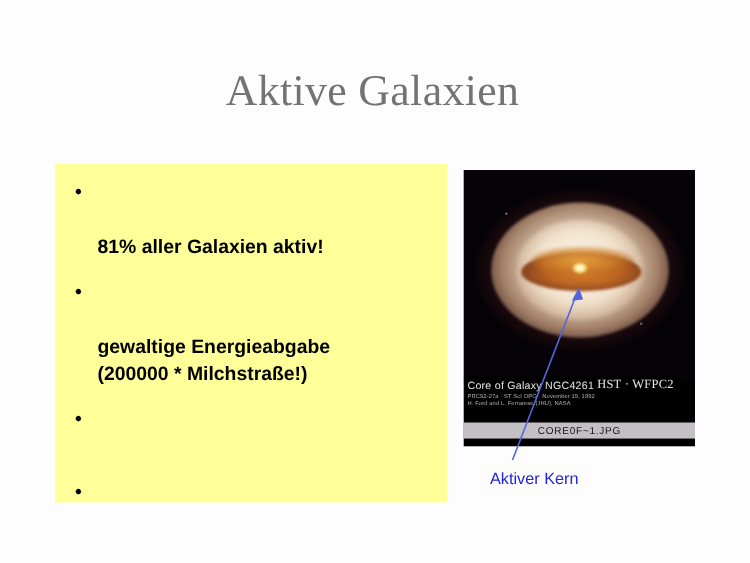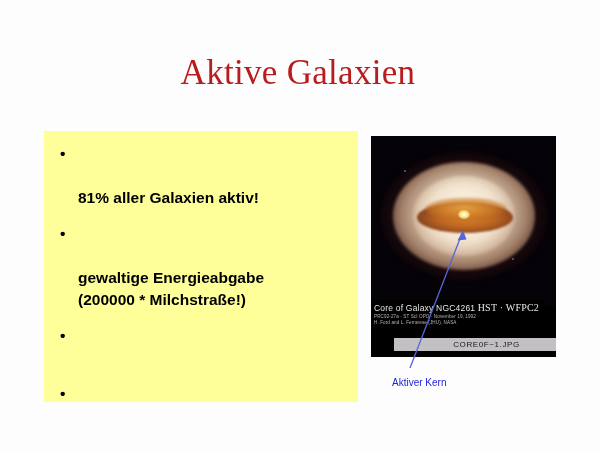--- a/index.html
+++ b/index.html
@@ -28,21 +28,21 @@
   
   #slide-title {
     position: absolute;
     left: 0;
     top: 52px;
     width: 596px;
     text-align: center;
     font-family: "Liberation Serif", "DejaVu Serif", serif;
     font-size: 35px;
     line-height: 42px;
-    color: #b91c1c;
+    color: #737373;
     letter-spacing: 0.3px;
     white-space: nowrap;
   }
 
   
   #bullet-panel {
     position: absolute;
     left: 44px;
     top: 131px;
     width: 314px;
@@ -232,21 +232,20 @@
     top: 202px;
     width: 185px;
     height: 13px;
     background: #c3c0c4;
     color: #17171a;
     font-size: 8px;
     line-height: 13px;
     text-align: center;
     letter-spacing: 0.6px;
     white-space: nowrap;
-    margin-left: 23px;
   }
   .panel-bottom-black {
     position: absolute;
     left: 0;
     top: 215px;
     width: 185px;
     height: 6px;
     background: #000000;
   }
 
@@ -256,21 +255,21 @@
     left: 395px;
     top: 220px;
     width: 85px;
     height: 160px;
     pointer-events: none;
   }
   #annotation-label {
     position: absolute;
     left: 392px;
     top: 375px;
-    font-size: 10px;
+    font-size: 13px;
     line-height: 16px;
     color: #2222dd;
     white-space: nowrap;
   }
 </style>
 </head>
 <body>
 
 <div id="slide">
 

